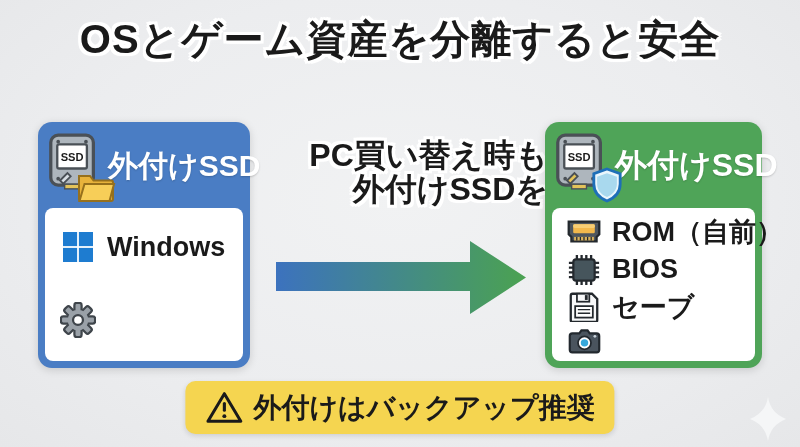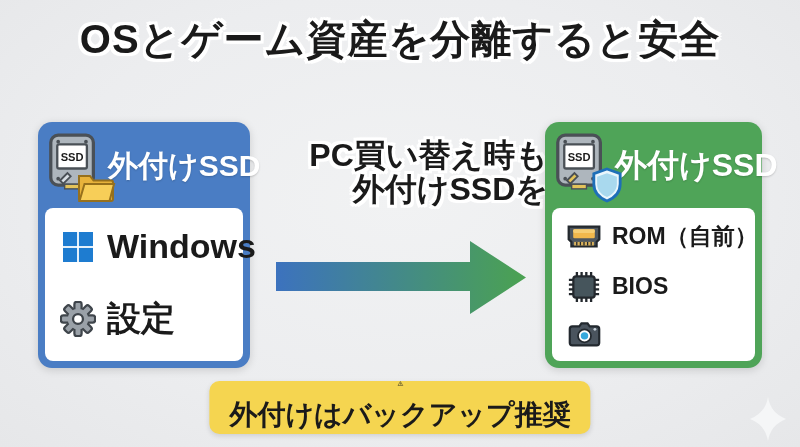--- a/index.html
+++ b/index.html
@@ -83,22 +83,22 @@
     padding-left: 10px;
   }
   .row-icon {
     flex: 0 0 38px;
     display: flex;
     align-items: center;
     justify-content: center;
   }
   .card-right .row-icon { flex: 0 0 36px; }
   .row-label { font-weight: 800; white-space: nowrap; }
-  .card-left  .row-label { font-size: 34px; }
-  .card-right .row-label { font-size: 23px; }
+  .card-left  .row-label { font-size: 27px; }
+  .card-right .row-label { font-size: 27px; }
   .card-right .panel-row:last-child .row-label { font-size: 17.5px; }
 
   .middle-caption {
     position: absolute;
     left: 252px; top: 138px; width: 296px;
     text-align: right;
     font-size: 32px;
     line-height: 34px;
     font-weight: 800;
     white-space: nowrap;
@@ -111,21 +111,20 @@
     top: 381px; left: 50%;
     transform: translateX(-50%);
     height: 53px;
     background: var(--banner-yellow, #F5D550);
     border-radius: 10px;
     display: flex;
     align-items: center;
     gap: 10px;
     padding: 0 20px;
     box-shadow: 0 2px 5px rgba(0,0,0,0.12);
-    flex-direction: column;
   }
   .banner-text {
     font-size: 28px;
     font-weight: 800;
     white-space: nowrap;
   }
 
   .sparkle { position: absolute; right: 14px; bottom: 6px; opacity: 0.75; }
 
   svg { display: block; }
@@ -179,21 +178,20 @@
           <g fill="#9AA1A8" stroke="#3F454B" stroke-width="2.5">
             <rect x="16" y="1" width="8" height="38" rx="2.5"></rect>
             <rect x="16" y="1" width="8" height="38" rx="2.5" transform="rotate(45 20 20)"></rect>
             <rect x="16" y="1" width="8" height="38" rx="2.5" transform="rotate(90 20 20)"></rect>
             <rect x="16" y="1" width="8" height="38" rx="2.5" transform="rotate(135 20 20)"></rect>
           </g>
           <circle cx="20" cy="20" r="11.5" fill="#9AA1A8"></circle>
           <circle cx="20" cy="20" r="5.5" fill="#FFFFFF" stroke="#3F454B" stroke-width="2.5"></circle>
         </svg>
       </span>
-      <span class="row-label">設定</span>
     </div>
   </div>
 </section>
 
 <div class="middle-caption outlined">
   <div>PC買い替え時も</div>
   <div>外付けSSDを</div>
 </div>
 
 <div class="arrow-wrap">
@@ -246,20 +244,32 @@
       <span class="row-icon">
         <svg width="32" height="32" viewBox="0 0 36 36">
           <path d="M10 6 V1 M15.3 6 V1 M20.6 6 V1 M26 6 V1 M10 30 v5 M15.3 30 v5 M20.6 30 v5 M26 30 v5 M6 10 H1 M6 15.3 H1 M6 20.6 H1 M6 26 H1 M30 10 h5 M30 15.3 h5 M30 20.6 h5 M30 26 h5" stroke="#23282D" stroke-width="2.6"></path>
           <rect x="6" y="6" width="24" height="24" rx="3" fill="#46555C" stroke="#23282D" stroke-width="2.5"></rect>
         </svg>
       </span>
       <span class="row-label">BIOS</span>
     </div>
     <div class="panel-row">
       <span class="row-icon">
+        <svg width="30" height="30" viewBox="0 0 34 34">
+          <path d="M4 2 h22 l6 6 v24 a2 2 0 0 1 -2 2 H4 a2 2 0 0 1 -2 -2 V4 a2 2 0 0 1 2 -2 z" fill="#F7F8F9" stroke="#23282D" stroke-width="2.6"></path>
+          <rect x="9" y="2" width="14" height="9" fill="#F7F8F9" stroke="#23282D" stroke-width="2"></rect>
+          <rect x="18" y="3.5" width="3.2" height="5.5" fill="#23282D"></rect>
+          <rect x="7" y="16" width="20" height="13" fill="#FFFFFF" stroke="#23282D" stroke-width="2"></rect>
+          <path d="M10 20 h14 M10 24 h14" stroke="#23282D" stroke-width="1.6"></path>
+        </svg>
+      </span>
+      <span class="row-label">セーブ</span>
+    </div>
+    <div class="panel-row">
+      <span class="row-icon">
         <svg width="33" height="26" viewBox="0 0 38 30">
           <path d="M13 5 l2.5 -3.5 h7 L25 5 H33 a3 3 0 0 1 3 3 v16 a3 3 0 0 1 -3 3 H5 a3 3 0 0 1 -3 -3 V8 a3 3 0 0 1 3 -3 z" fill="#4A545E" stroke="#22282E" stroke-width="2.5"></path>
           <circle cx="19" cy="16" r="7.5" fill="#FFFFFF" stroke="#22282E" stroke-width="2"></circle>
           <circle cx="19" cy="16" r="4.3" fill="#35A8DC"></circle>
           <circle cx="31" cy="8.5" r="1.6" fill="#C8D2DA"></circle>
         </svg>
       </span>
     </div>
   </div>
 </section>

